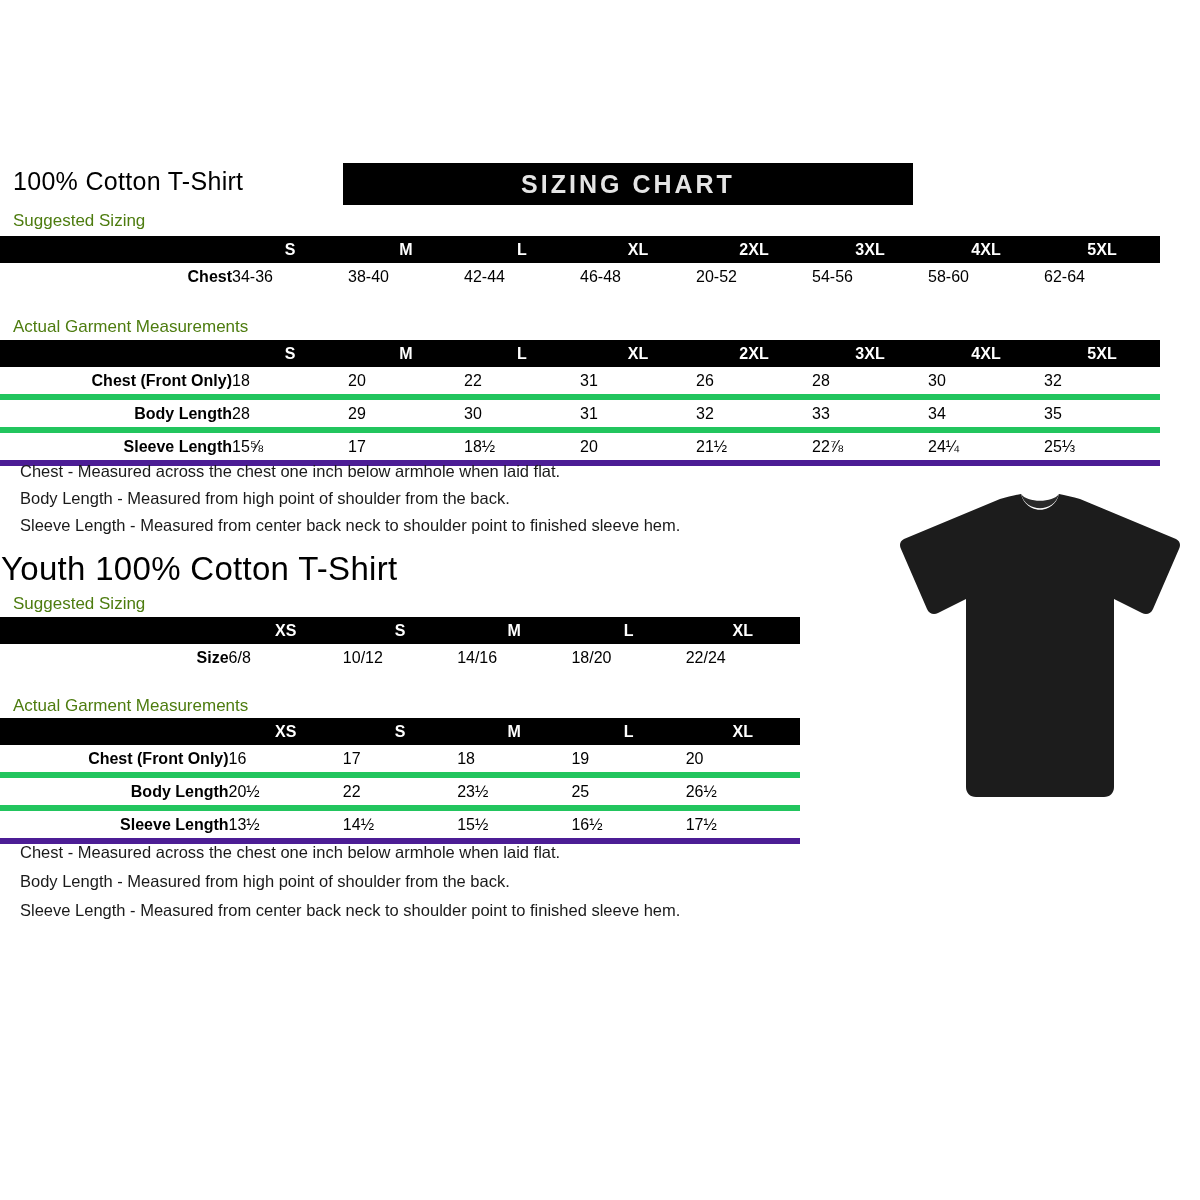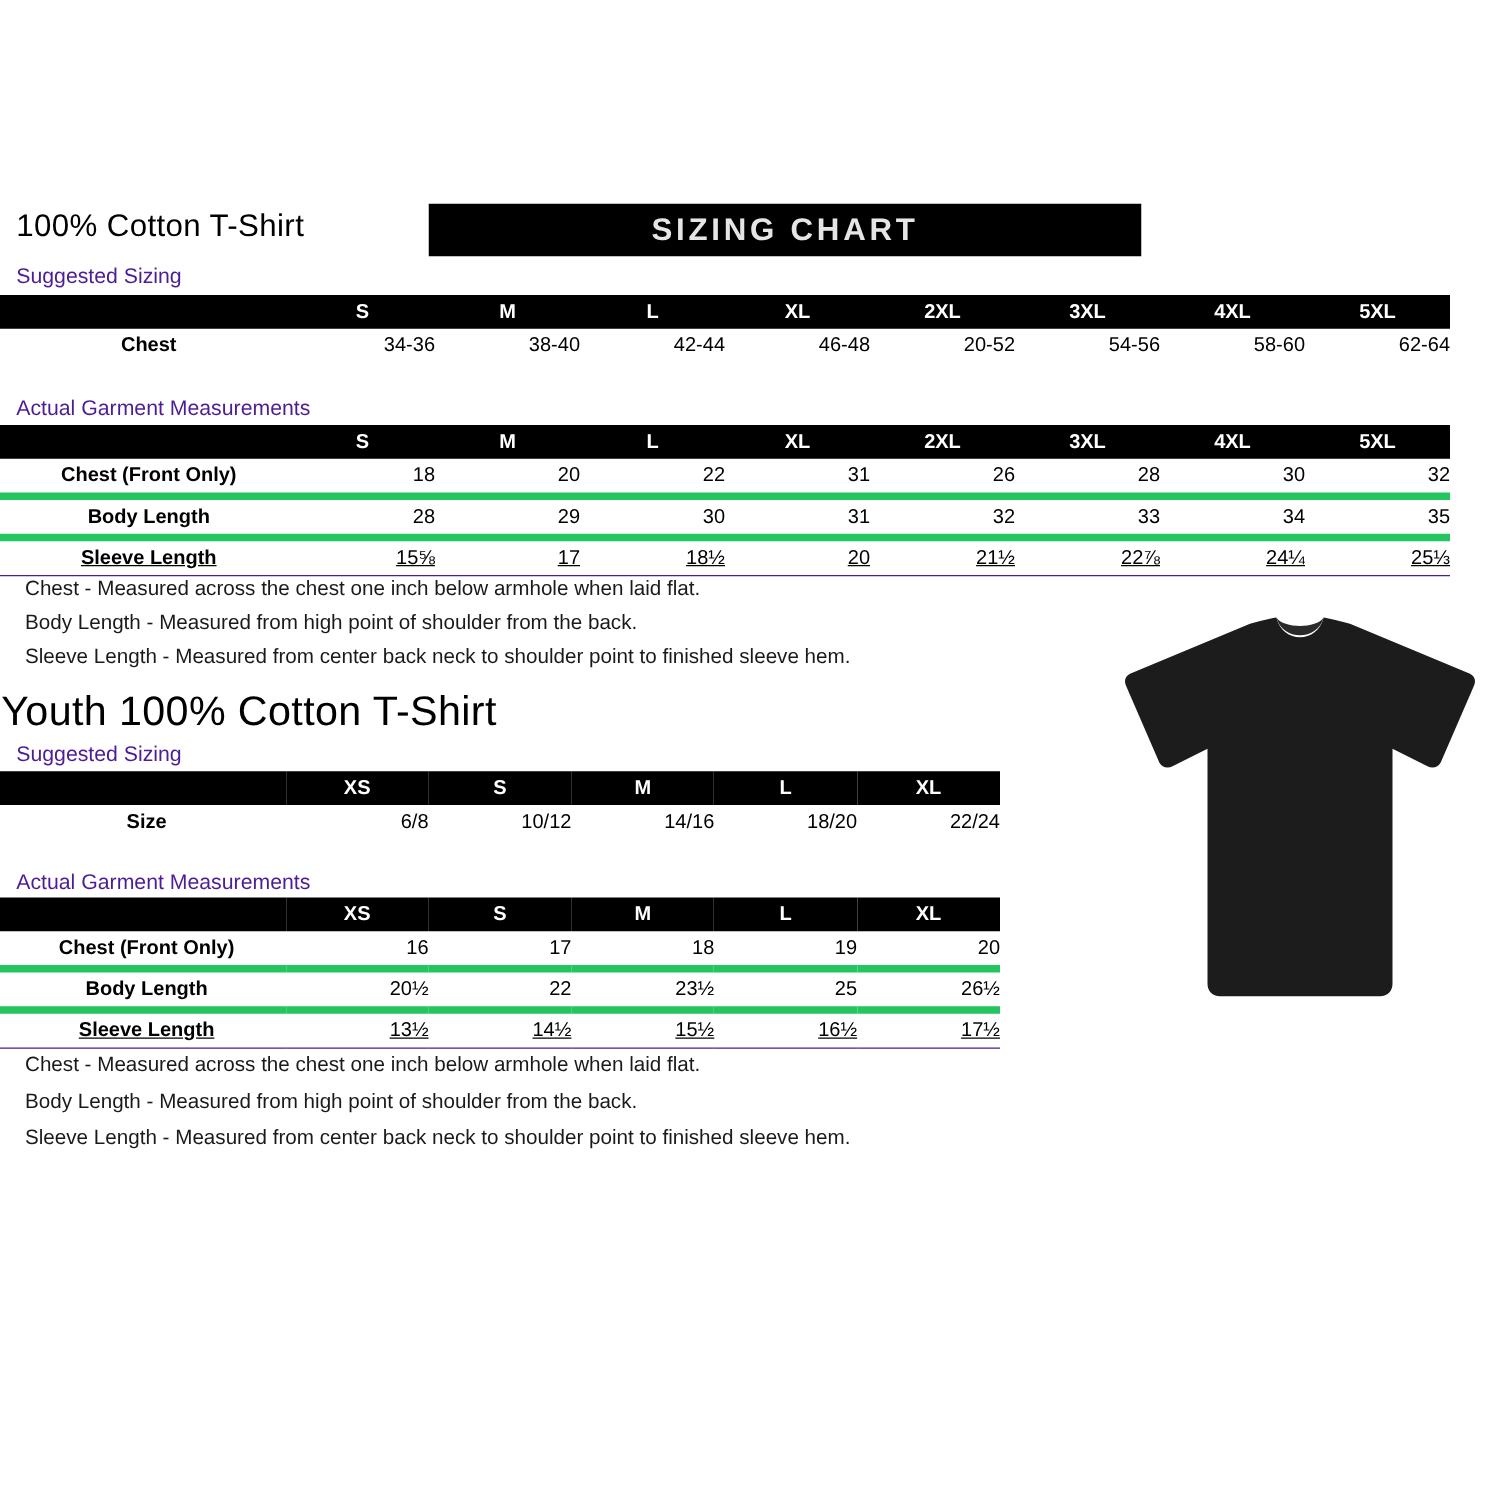--- a/index.html
+++ b/index.html
@@ -56,21 +56,21 @@
     text-align: center;
     color: #e5e5e5;
     font-size: 25px;
     font-weight: bold;
     letter-spacing: 3px;
   }
 
   .label-line {
     position: absolute;
     font-size: 17px;
-    color: #4c1d95;
+    color: #4d7c0f;
     white-space: nowrap;
   }
 
   
   table.sz {
     position: absolute;
     border-collapse: collapse;
     table-layout: fixed;
   }
   table.sz th, table.sz td {
@@ -85,34 +85,33 @@
     background: #000000;
     color: #ffffff;
     font-weight: bold;
     font-size: 16px;
     text-align: center;
   }
   table.sz thead th.rowhead {
     text-align: left;
   }
   table.sz tbody td {
+    text-align: left;
+    color: #000000;
+  }
+  table.sz tbody td.rowhead {
     text-align: right;
-    color: #000000;
-  }
-  table.sz tbody td.rowhead {
-    text-align: center;
     font-weight: bold;
     padding-left: 6px;
   }
   table.sz.bordered tbody tr {
     border-bottom: 6px solid #22c55e;
   }
   table.sz.bordered tbody tr:last-child {
-    border-bottom: 1px solid #4c1d95;
-    text-decoration: underline;
+    border-bottom: 6px solid #4c1d95;
   }
 
   .note {
     position: absolute;
     font-size: 16.5px;
     color: #1a1a1a;
     white-space: nowrap;
   }
 
   

